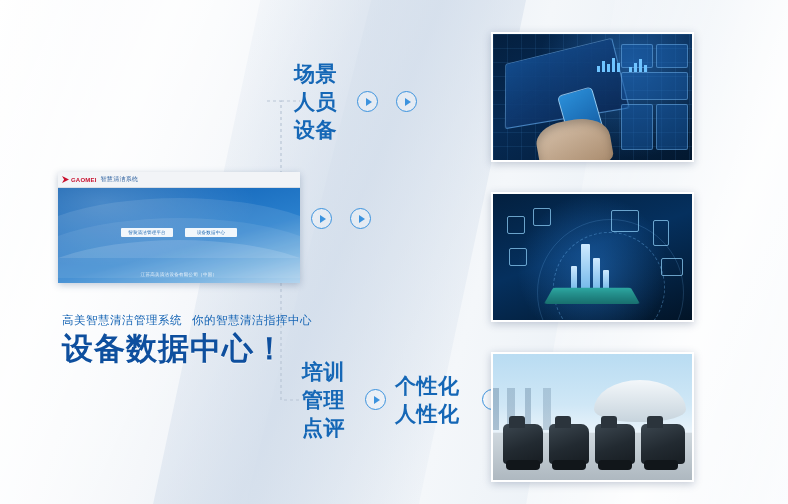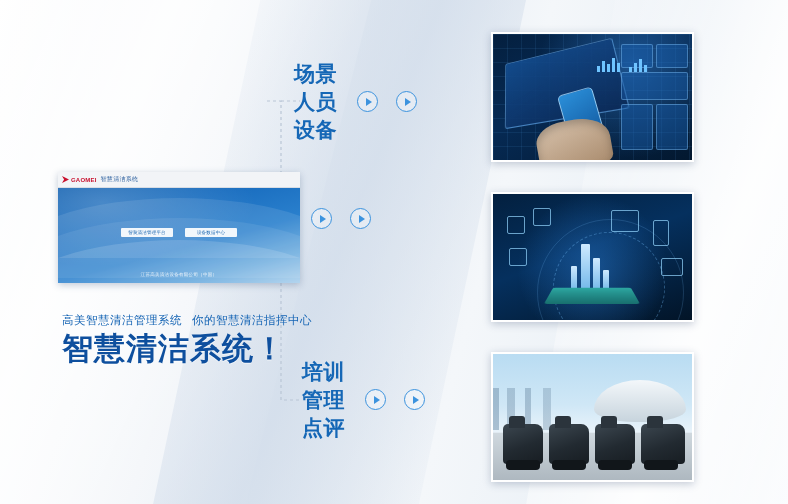--- a/index.html
+++ b/index.html
@@ -375,21 +375,21 @@
         <div class="hero-btn">设备数据中心</div>
       </div>
       <div class="hero-foot">江苏高美清洁设备有限公司（中国）</div>
     </div>
   </div>
 
   <div id="slogan">
     <div class="sub">
       <span>高美智慧清洁管理系统</span><span class="gap"></span><span>你的智慧清洁指挥中心</span>
     </div>
-    <div class="main">智慧清洁系统！</div>
+    <div class="main">设备数据中心！</div>
   </div>
 
   <div class="row row-1">
     <div class="col-text left-col">
       <div>场景</div>
       <div>人员</div>
       <div>设备</div>
     </div>
     <div class="arrow"></div>
     <div class="arrow"></div>
@@ -400,20 +400,24 @@
     <div class="arrow"></div>
   </div>
 
   <div class="row row-3">
     <div class="col-text left-col">
       <div>培训</div>
       <div>管理</div>
       <div>点评</div>
     </div>
     <div class="arrow"></div>
+    <div class="col-text mid-col">
+      <div>个性化</div>
+      <div>人性化</div>
+    </div>
     <div class="arrow"></div>
   </div>
 
   <div class="thumb" id="thumb-1">
     <div class="t-inner t1-bg">
       <div class="t1-grid"></div>
       <div class="t1-tablet"></div>
       <div class="t1-card" style="left:128px; top:10px; width:30px; height:22px;"></div>
       <div class="t1-card" style="left:163px; top:10px; width:30px; height:22px;"></div>
       <div class="t1-card" style="left:128px; top:38px; width:65px; height:26px;"></div>

